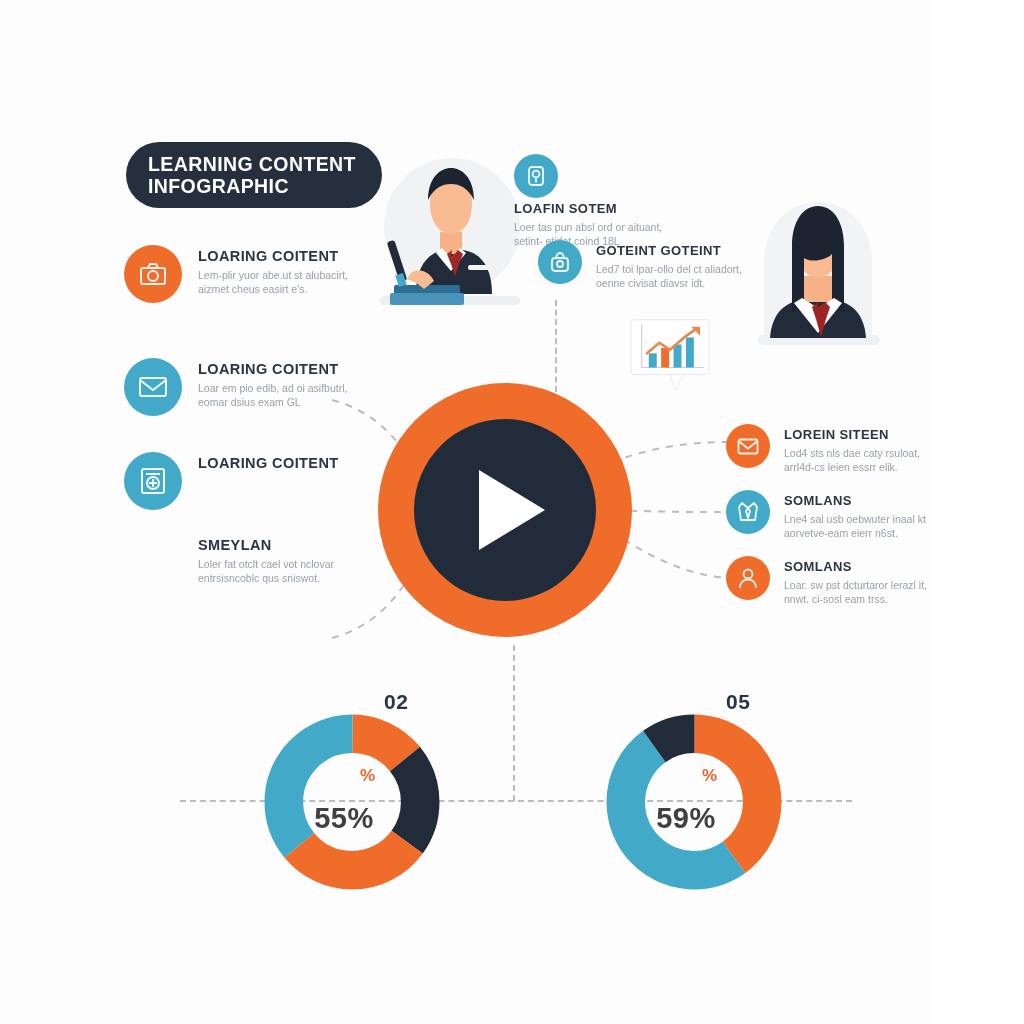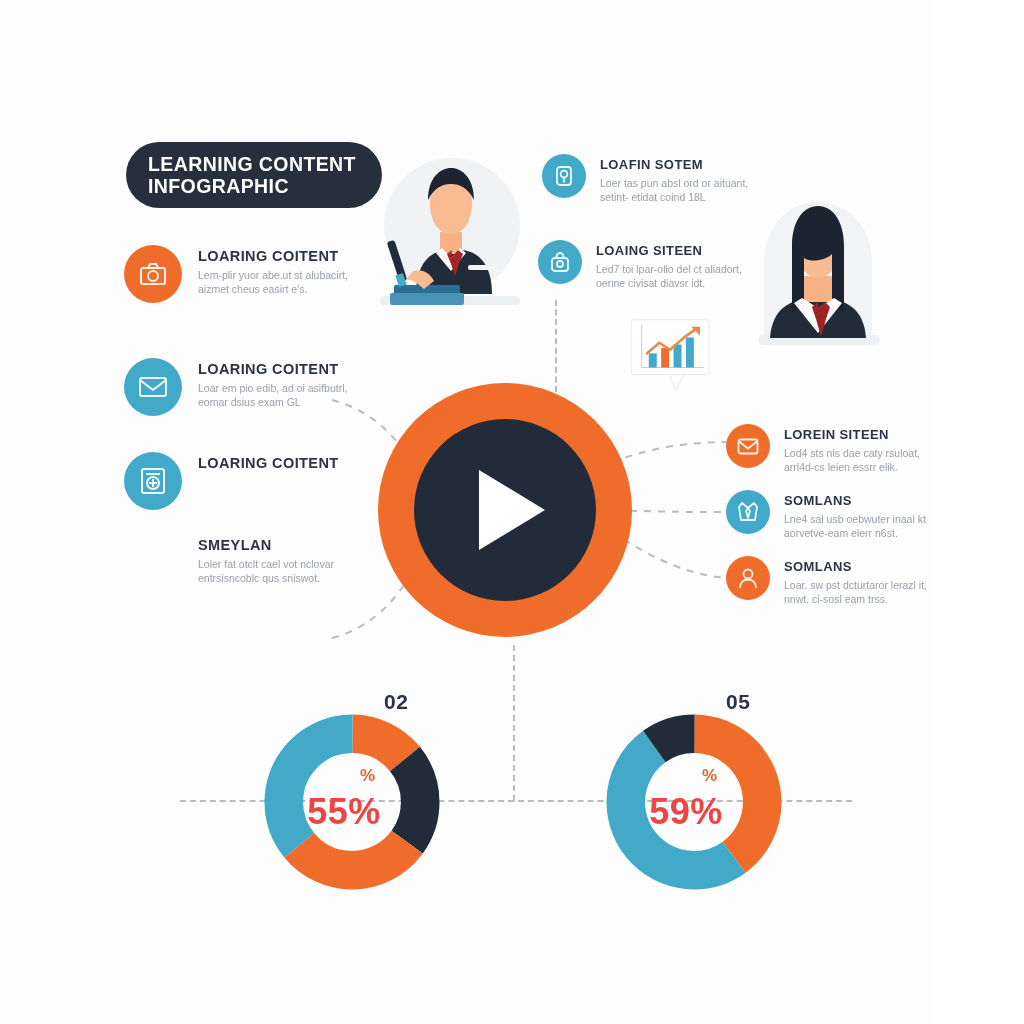--- a/index.html
+++ b/index.html
@@ -64,21 +64,21 @@
   
   .person { position: absolute; z-index: 3; }
 
   
   .chart-card { position: absolute; left: 624px; top: 318px; width: 92px; height: 76px; z-index: 3; }
 
   
   .donut-wrap { position: absolute; z-index: 5; }
   .donut-num { position: absolute; font-size: 21px; font-weight: bold; color: #2c3443; letter-spacing: .5px; }
   .donut-center { position: absolute; inset: 0; display: flex; align-items: center; justify-content: center; }
-  .donut-val { font-size: 36px; font-weight: bold; color: #ef4444; letter-spacing: .5px; position: relative; top: 10px; left: -8px; }
+  .donut-val { font-size: 29px; font-weight: bold; color: #404040; letter-spacing: .5px; position: relative; top: 16px; left: -8px; }
   .donut-pct-sm { position: absolute; font-size: 17px; font-weight: bold; color: #e2672c; }
 </style>
 </head>
 <body>
 
 <div id="canvas">
 
   <div class="conn dash-v" style="left:555px; top:300px; height:92px;"></div>
   <div class="conn dash-v" style="left:513px; top:645px; height:156px;"></div>
   <div class="conn dash-h" style="left:180px; top:800px; width:672px;"></div>
@@ -182,21 +182,21 @@
   </div>
 
   <div class="item noicon" style="left:124px; top:518px;margin-top:16px;">
     <div class="txt">
       <div class="it-title">SMEYLAN</div>
       <div class="it-body w3">Loler fat otclt cael vot nclovar entrsisncoblc qus sniswot.</div>
     </div>
   </div>
 
 
-  <div class="item" style="left:542px; top:154px;">
+  <div class="item" style="left:514px; top:154px;flex-direction:column;">
     <div class="bubble sm blue">
       <svg width="18" height="22" viewBox="0 0 18 22" fill="none" stroke="#eef9fc" stroke-width="1.8">
         <rect x="2" y="2" width="14" height="18" rx="3"></rect>
         <circle cx="9" cy="9" r="3.4"></circle>
         <path d="M9 12.4 v5"></path>
       </svg>
     </div>
     <div class="txt">
       <div class="it-title sm">LOAFIN SOTEM</div>
       <div class="it-body w2">Loer tas pun absl ord or aituant, setint- etidat coind 18L</div>
@@ -205,21 +205,21 @@
 
   <div class="item" style="left:538px; top:240px;">
     <div class="bubble sm blue">
       <svg width="20" height="22" viewBox="0 0 20 22" fill="none" stroke="#eef9fc" stroke-width="1.8">
         <rect x="2" y="7" width="16" height="13" rx="3"></rect>
         <path d="M6.5 7 V5.5 a3.5 3.5 0 0 1 7 0 V7"></path>
         <circle cx="10" cy="13" r="3"></circle>
       </svg>
     </div>
     <div class="txt">
-      <div class="it-title sm">LOAING SITEEN</div>
+      <div class="it-title sm">GOTEINT GOTEINT</div>
       <div class="it-body w2">Led7 toi lpar-ollo del ct aliadort, oenne civisat diavsr idt.</div>
     </div>
   </div>
 
   <div class="item" style="left:726px; top:424px;">
     <div class="bubble sm orange">
       <svg width="22" height="17" viewBox="0 0 22 17" fill="none" stroke="#fdf1e9" stroke-width="1.8">
         <rect x="1.5" y="1.5" width="19" height="14" rx="2"></rect>
         <path d="M1.5 3 l9.5 7.5 9.5-7.5"></path>
       </svg>

